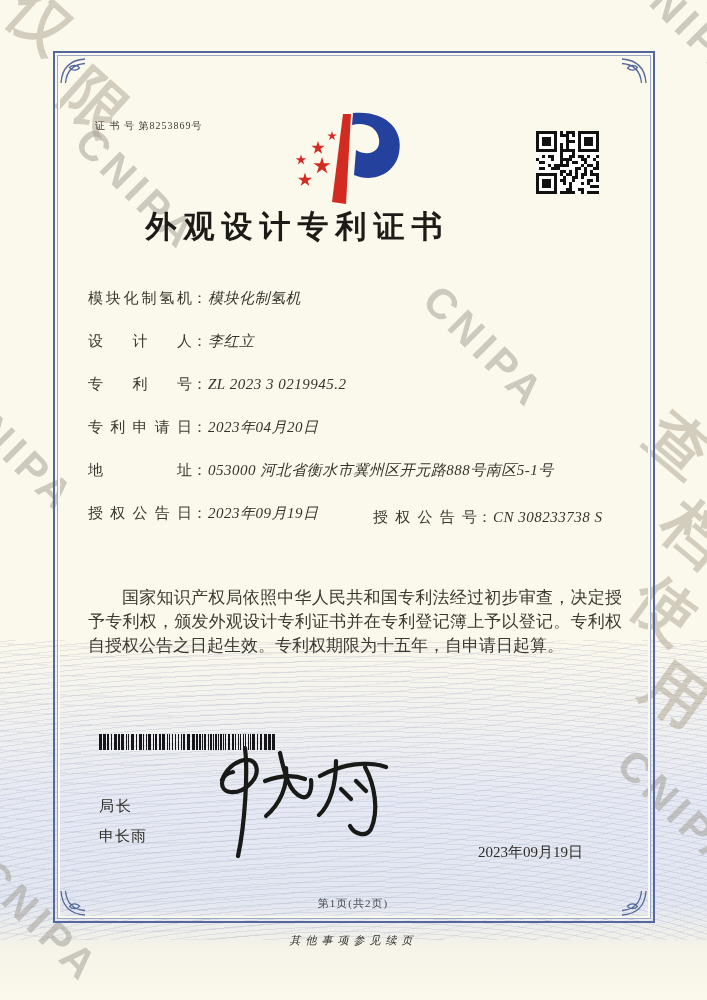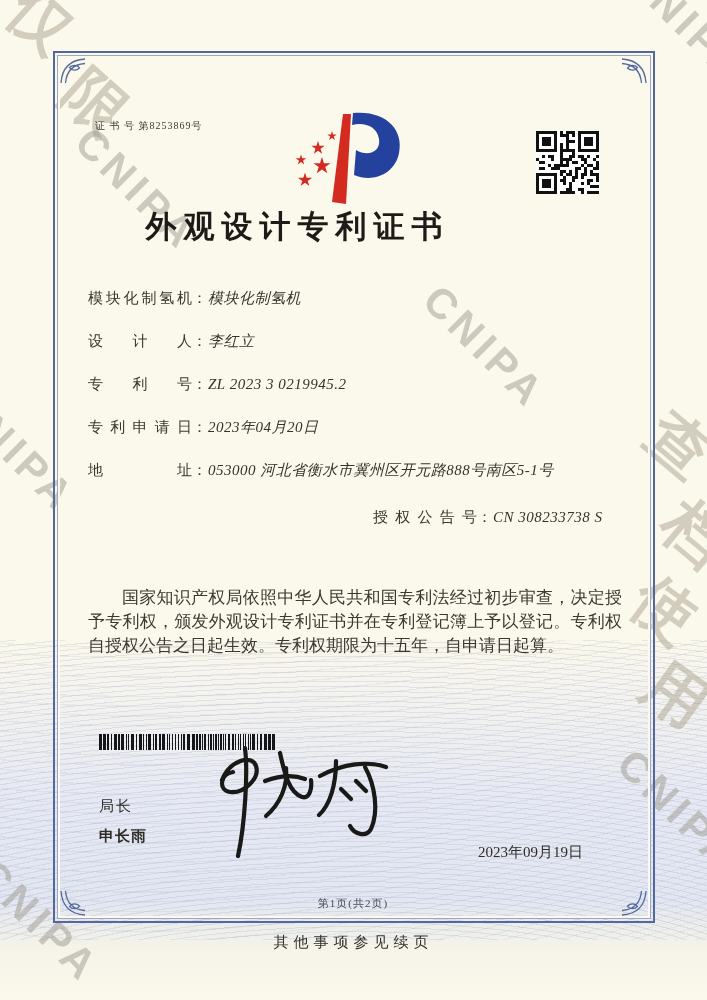--- a/index.html
+++ b/index.html
@@ -58,26 +58,26 @@
           color:#3a382f;vertical-align:top;}
   .fcolon{display:inline-block;width:16px;color:#3a382f;}
   .fvalue{letter-spacing:.5px;color:#35332c;font-style:italic;}
   .grant2{position:absolute;left:257px;top:4px;margin-left:28px;}
   .paras{position:absolute;left:88px;top:586px;width:534px;font-size:17px;line-height:24px;
          text-align:justify;color:#3a382f;}
   .paras p{margin:0 0 9px 0;text-indent:2em;}
   .barcode{position:absolute;left:99px;top:734px;width:182px;height:16px;}
   .sig-script{position:absolute;left:192px;top:740px;width:200px;height:120px;}
   .sig-title{position:absolute;left:99px;top:797px;font-size:15px;letter-spacing:2px;}
-  .sig-name{position:absolute;left:99px;top:827px;font-size:15px;letter-spacing:1px;font-weight:bold;}
+  .sig-name{position:absolute;left:99px;top:827px;font-size:15px;letter-spacing:1px;}
   .issue-date{position:absolute;left:478px;top:843px;font-size:15px;}
   .page-no{position:absolute;left:57px;top:896px;width:592px;text-align:center;
            font-size:11px;color:#4a4a52;letter-spacing:1px;}
   .footer-note{position:absolute;left:0;top:933px;width:707px;text-align:center;
-           font-size:15px;letter-spacing:5px;color:#33312b;}
+           font-size:11px;letter-spacing:5px;color:#33312b;font-style:italic;}
 </style>
 </head>
 <body>
 
 <div class="page">
 
   <div class="guilloche"></div>
 
   <span class="wm cn w1">仅</span>
   <span class="wm cn w2">限</span>
@@ -149,20 +149,23 @@
       <div class="frow">
         <span class="flabel">专利号</span><span class="fcolon">：</span><span class="fvalue">ZL 2023 3 0219945.2</span>
       </div>
       <div class="frow">
         <span class="flabel">专利申请日</span><span class="fcolon">：</span><span class="fvalue">2023年04月20日</span>
       </div>
       <div class="frow">
         <span class="flabel">地址</span><span class="fcolon">：</span><span class="fvalue">053000 河北省衡水市冀州区开元路888号南区5-1号</span>
       </div>
       <div class="frow">
+        <span>
+          <span class="flabel">授权公告日</span><span class="fcolon">：</span><span class="fvalue">2023年09月19日</span>
+        </span>
         <span class="grant2">
           <span class="flabel">授权公告号</span><span class="fcolon">：</span><span class="fvalue">CN 308233738 S</span>
         </span>
       </div>
     </div>
 
     <div class="paras">
       <p>国家知识产权局依照中华人民共和国专利法经过初步审查，决定授予专利权，颁发外观设计专利证书并在专利登记簿上予以登记。专利权自授权公告之日起生效。专利权期限为十五年，自申请日起算。</p>
     </div>
 

